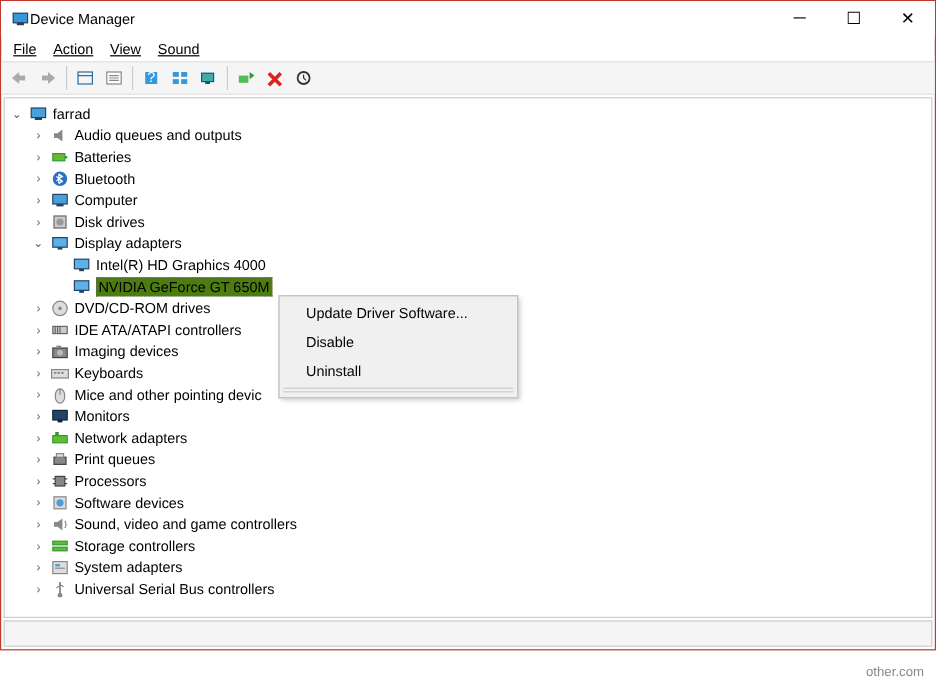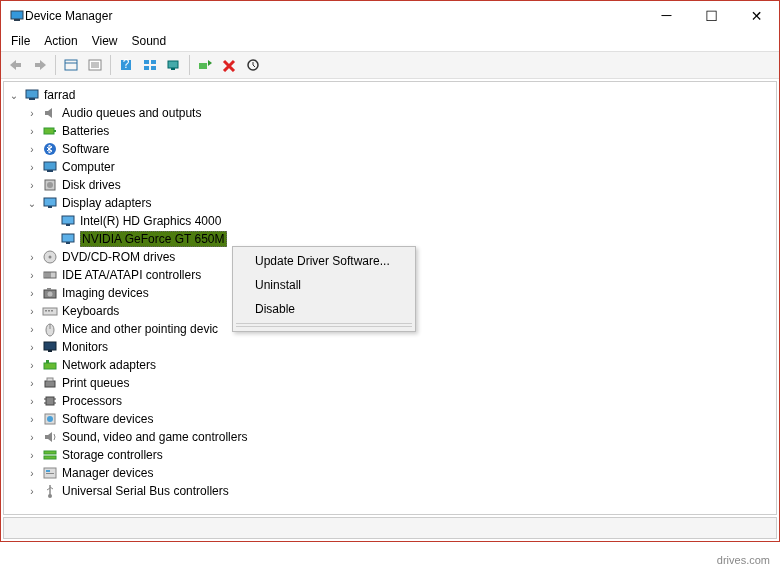--- a/index.html
+++ b/index.html
@@ -3,34 +3,34 @@
 <meta charset="utf-8">
 <style>
 * { box-sizing: border-box; font-family: "Segoe UI", Tahoma, sans-serif; font-size: 12px; }
 body { margin: 0; background: #fff; width: 780px; height: 572px; overflow: hidden; position: relative; }
 .window { border: 1px solid #c0392b; width: 780px; height: 542px; display:flex; flex-direction:column; background:#fff; }
 .titlebar { height: 30px; display:flex; align-items:center; padding: 0 0 0 8px; background:#fff; }
 .titlebar .title { flex:1; font-size:12px; }
 .winbtns { display:flex; height:100%; }
 .winbtn { width:45px; display:flex; align-items:center; justify-content:center; font-size:14px; font-family: "Segoe UI Symbol"; }
 .winbtn.close { }
-.menubar { height: 20px; display:flex; gap:14px; padding: 0 10px; align-items:center; }
+.menubar { height: 20px; display:flex; gap:14px; padding: 0 10px; align-items:center;text-decoration:underline; }
 .menubar span { cursor:default; }
 .toolbar { height: 28px; border-top:1px solid #e0e0e0; border-bottom:1px solid #e0e0e0; background:#f5f5f5; display:flex; align-items:center; padding:0 4px; gap:2px; }
 .tbicon { width:22px; height:22px; display:flex; align-items:center; justify-content:center; }
 .sep { width:1px; height:20px; background:#ccc; margin:0 2px; }
 .content { flex:1; border:1px solid #ccc; margin:2px; overflow:auto; padding:4px 0; background:#fff; }
 .tree ul { list-style:none; margin:0; padding-left: 18px; }
 .tree > ul { padding-left: 4px; }
 .node { display:flex; align-items:center; height:18px; gap:4px; white-space:nowrap; }
 .arrow { width:12px; height:12px; display:flex; align-items:center; justify-content:center; font-size:10px; color:#666; }
 .arrow.none { visibility:hidden; }
 .icon { width:16px; height:16px; display:flex; align-items:center; justify-content:center; font-size:12px; }
 .selected { background:#4d7c0f; border:1px dotted #666; padding:0 1px; }
-.contextmenu { position:absolute; background:#f0f0f0; border:1px solid #bbb; box-shadow:2px 2px 4px rgba(0,0,0,.2); padding:2px; z-index:10; width:184px; }
+.contextmenu { position:absolute; background:#f0f0f0; border:1px solid #bbb; box-shadow:2px 2px 4px rgba(0,0,0,.2); padding:2px; z-index:10; width:200px; }
 .cmitem { padding:5px 20px; cursor:default; }
 .cmitem.bold { font-weight:bold; }
 .cmsep { height:1px; background:#ccc; margin:2px 1px; }
 .statusbar { height:22px; border:1px solid #ccc; margin:0 2px 2px 2px; background:#f5f5f5; }
 .watermark { position:absolute; bottom:6px; right:10px; color:#888; font-size:11px; }
 svg { display:block; }
 </style>
 </head>
 <body>
 
@@ -166,21 +166,21 @@
               </li>
               <li>
                 <div class="node">
                   <span class="arrow">›</span>
                   <span class="icon">
                     <svg width="16" height="16">
                       <circle cx="8" cy="8" r="6" fill="#2a6fc9"></circle>
                       <path d="M7 4 L10 6 L7 8 L10 10 L7 12 M7 4 L7 12 M5 6 L9 10 M5 10 L9 6" stroke="#fff" fill="none"></path>
                     </svg>
                   </span>
-                  <span>Software</span>
+                  <span>Bluetooth</span>
                 </div>
               </li>
               <li>
                 <div class="node">
                   <span class="arrow">›</span>
                   <span class="icon">
                     <svg width="16" height="16">
                       <rect x="2" y="3" width="12" height="8" fill="#4aa0d8" stroke="#246"></rect>
                       <rect x="5" y="11" width="6" height="2" fill="#246"></rect>
                     </svg>
@@ -393,21 +393,21 @@
               <li>
                 <div class="node">
                   <span class="arrow">›</span>
                   <span class="icon">
                     <svg width="16" height="16">
                       <rect x="2" y="3" width="12" height="10" fill="#ddd" stroke="#888"></rect>
                       <rect x="4" y="5" width="4" height="2" fill="#4aa0d8"></rect>
                       <rect x="4" y="8" width="8" height="1" fill="#888"></rect>
                     </svg>
                   </span>
-                  <span>Manager devices</span>
+                  <span>System adapters</span>
                 </div>
               </li>
               <li>
                 <div class="node">
                   <span class="arrow">›</span>
                   <span class="icon">
                     <svg width="16" height="16">
                       <circle cx="8" cy="13" r="2" fill="#888"></circle>
                       <line x1="8" y1="2" x2="8" y2="13" stroke="#888" stroke-width="1.5"></line>
                       <path d="M8 5 L5 7 M8 4 L11 6" stroke="#888" fill="none"></path>
@@ -420,19 +420,19 @@
           </li>
         </ul>
       </div>
   </div>
 
   <div class="statusbar"></div>
 </div>
 
 <div class="contextmenu" style="left:232px; top:246px;">
   <div class="cmitem">Update Driver Software...</div>
+  <div class="cmitem">Disable</div>
   <div class="cmitem">Uninstall</div>
-  <div class="cmitem">Disable</div>
   <div class="cmsep"></div>
   <div class="cmsep"></div>
 </div>
 
-<div class="watermark">drives.com</div>
+<div class="watermark">other.com</div>
 
 </body></html>

